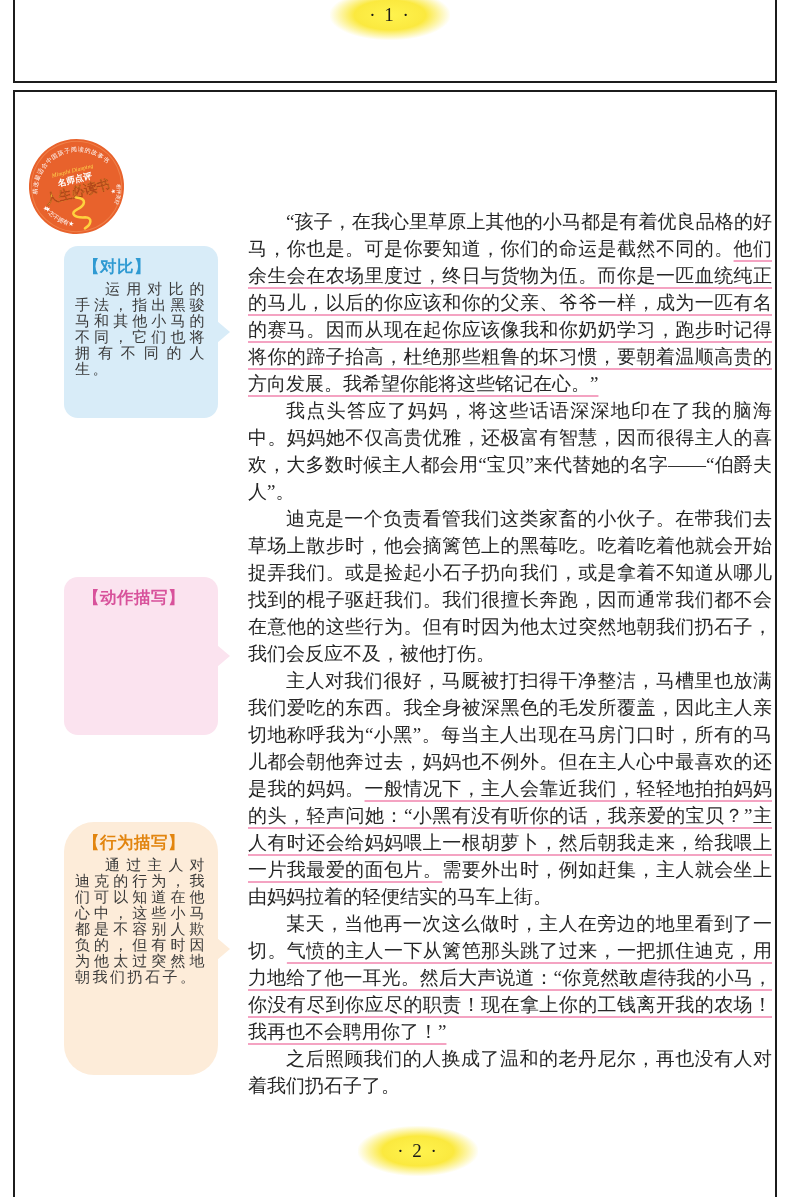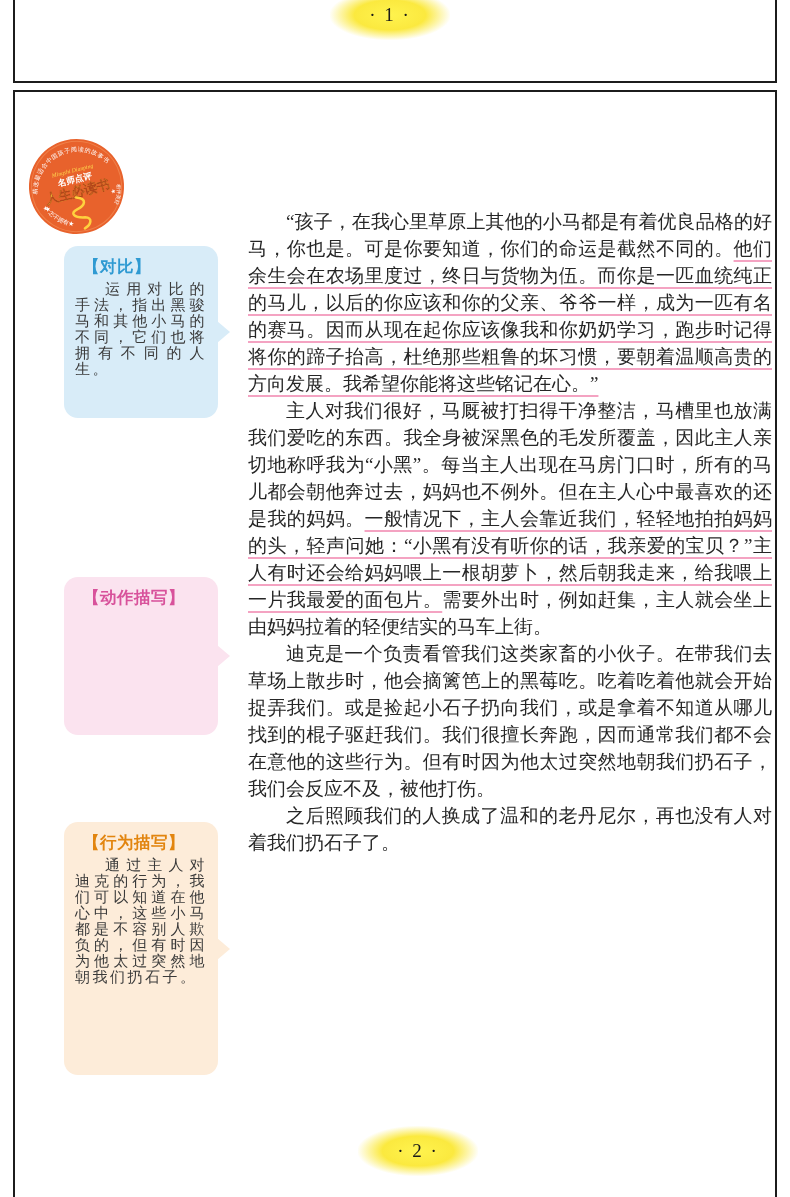--- a/index.html
+++ b/index.html
@@ -87,30 +87,32 @@
     <div class="tri" style="border-left-color: rgb(216, 236, 248);"></div>
     <div class="ann-title" style="color: rgb(47, 154, 210);">【对比】</div>
     <p class="ann-body">运用对比的手法，指出黑骏马和其他小马的不同，它们也将拥有不同的人生。</p>
   </div>
 
   <div class="ann" id="ann-1" style="background: rgb(251, 227, 239);">
     <div class="tri" style="border-left-color: rgb(251, 227, 239);"></div>
     <div class="ann-title" style="color: rgb(216, 82, 155);">【动作描写】</div>
   </div>
 
-  <div class="ann" id="ann-2" style="background: rgb(253, 236, 217);">
+  <div class="ann" id="ann-2" style="background: rgb(253, 236, 217); border-radius: 30px;">
     <div class="tri" style="border-left-color: rgb(253, 236, 217);"></div>
     <div class="ann-title" style="color: rgb(226, 133, 15);">【行为描写】</div>
     <p class="ann-body">通过主人对迪克的行为，我们可以知道在他心中，这些小马都是不容别人欺负的，但有时因为他太过突然地朝我们扔石子。</p>
   </div>
 
   <div class="main-text">
       <p><span>“孩子，在我心里草原上其他的小马都是有着优良品格的好马，你也是。可是你要知道，你们的命运是截然不同的。</span><span class="u">他们余生会在农场里度过，终日与货物为伍。而你是一匹血统纯正的马儿，以后的你应该和你的父亲、爷爷一样，成为一匹有名的赛马。因而从现在起你应该像我和你奶奶学习，跑步时记得将你的蹄子抬高，杜绝那些粗鲁的坏习惯，要朝着温顺高贵的方向发展。我希望你能将这些铭记在心。”</span></p>
+      <p><span>我点头答应了妈妈，将这些话语深深地印在了我的脑海中。妈妈她不仅高贵优雅，还极富有智慧，因而很得主人的喜欢，大多数时候主人都会用“宝贝”来代替她的名字——“伯爵夫人”。</span></p>
+      <p><span>迪克是一个负责看管我们这类家畜的小伙子。在带我们去草场上散步时，他会摘篱笆上的黑莓吃。吃着吃着他就会开始捉弄我们。或是捡起小石子扔向我们，或是拿着不知道从哪儿找到的棍子驱赶我们。我们很擅长奔跑，因而通常我们都不会在意他的这些行为。但有时因为他太过突然地朝我们扔石子，我们会反应不及，被他打伤。</span></p>
       <p><span>主人对我们很好，马厩被打扫得干净整洁，马槽里也放满我们爱吃的东西。我全身被深黑色的毛发所覆盖，因此主人亲切地称呼我为“小黑”。每当主人出现在马房门口时，所有的马儿都会朝他奔过去，妈妈也不例外。但在主人心中最喜欢的还是我的妈妈。</span><span class="u">一般情况下，主人会靠近我们，轻轻地拍拍妈妈的头，轻声问她：“小黑有没有听你的话，我亲爱的宝贝？”主人有时还会给妈妈喂上一根胡萝卜，然后朝我走来，给我喂上一片我最爱的面包片。</span><span>需要外出时，例如赶集，主人就会坐上由妈妈拉着的轻便结实的马车上街。</span></p>
-      <p><span>迪克是一个负责看管我们这类家畜的小伙子。在带我们去草场上散步时，他会摘篱笆上的黑莓吃。吃着吃着他就会开始捉弄我们。或是捡起小石子扔向我们，或是拿着不知道从哪儿找到的棍子驱赶我们。我们很擅长奔跑，因而通常我们都不会在意他的这些行为。但有时因为他太过突然地朝我们扔石子，我们会反应不及，被他打伤。</span></p>
+      <p><span>某天，当他再一次这么做时，主人在旁边的地里看到了一切。</span><span class="u">气愤的主人一下从篱笆那头跳了过来，一把抓住迪克，用力地给了他一耳光。然后大声说道：“你竟然敢虐待我的小马，你没有尽到你应尽的职责！现在拿上你的工钱离开我的农场！我再也不会聘用你了！”</span></p>
       <p><span>之后照顾我们的人换成了温和的老丹尼尔，再也没有人对着我们扔石子了。</span></p>
     </div>
 
   <div class="pagenum bottom">
     <span>· 2 ·</span>
   </div>
 
 </div>
 
 </body></html>

